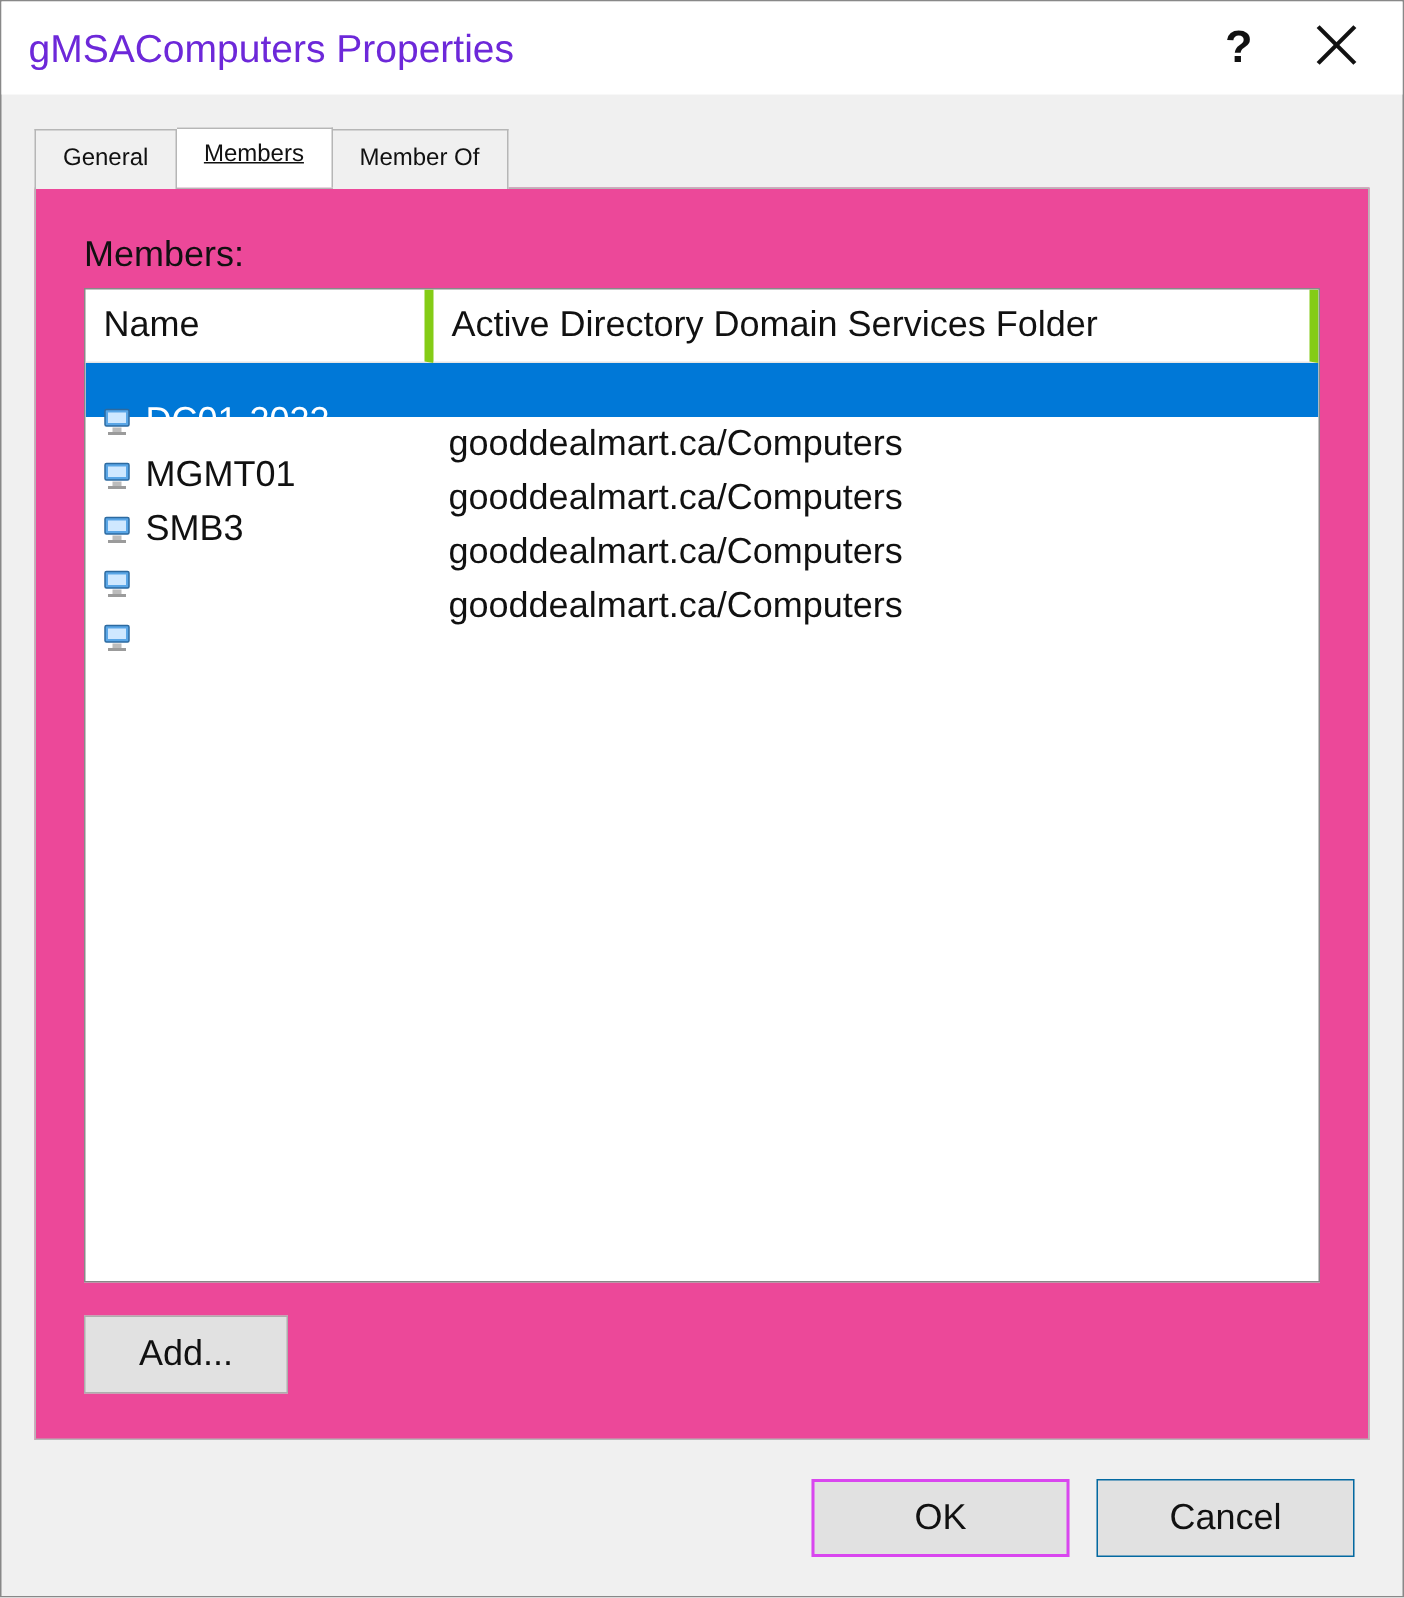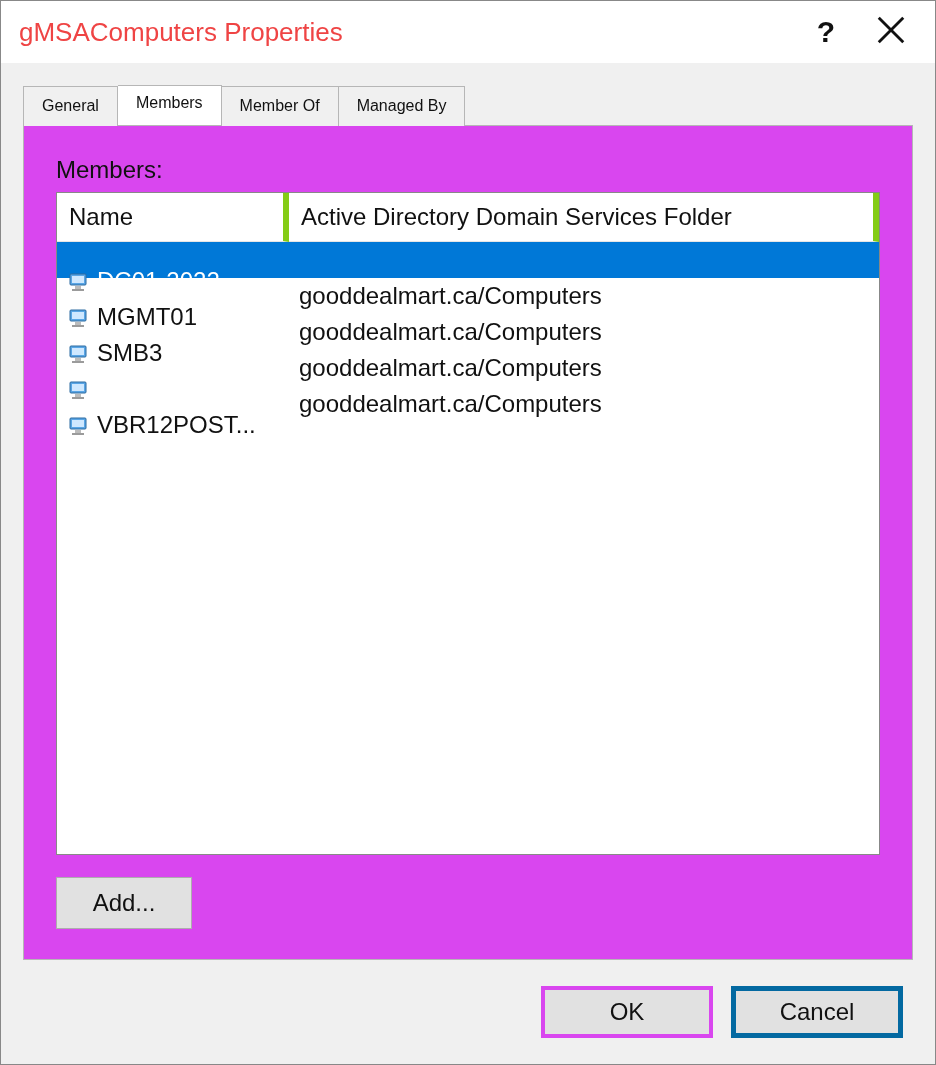--- a/index.html
+++ b/index.html
@@ -24,21 +24,21 @@
     }
     .titlebar {
       display: flex;
       align-items: center;
       justify-content: space-between;
       padding: 14px 10px 14px 18px;
       background: #fff;
     }
     .titlebar .title {
       font-size: 26px;
-      color: #ef4444;
+      color: #6d28d9;
     }
     .titlebar .ctrls {
       display: flex;
       align-items: center;
       gap: 42px;
       margin-right: 20px;
     }
     .titlebar .help {
       font-size: 30px;
       font-weight: bold;
@@ -68,25 +68,26 @@
     .tab + .tab {
       border-left: none;
     }
     .tab.active {
       background: #fff;
       border-color: #b6b6b6;
       top: 0;
       padding-top: 8px;
       padding-bottom: 13px;
       z-index: 2;
+      text-decoration: underline;
     }
     .tabpanel {
       margin: 0 22px 0 22px;
       border: 1px solid #b6b6b6;
-      background: #d946ef;
+      background: #ec4899;
       flex: 1;
       display: flex;
       flex-direction: column;
       padding: 30px 32px 30px 32px;
     }
     .members-label {
       font-size: 24px;
       color: #111;
       margin-bottom: 8px;
     }
@@ -180,30 +181,30 @@
     .dialog-footer {
       display: flex;
       justify-content: flex-end;
       gap: 18px;
       padding: 26px 32px 26px 32px;
     }
     .dbtn {
       width: 172px;
       height: 52px;
       background: #e1e1e1;
-      border: 5px solid #0369a1;
+      border: 1px solid #0369a1;
       font-size: 24px;
       color: #111;
       display: inline-flex;
       align-items: center;
       justify-content: center;
       cursor: default;
     }
     .dbtn.default {
-      border: 4px solid #d946ef;
+      border: 2px solid #d946ef;
     }
     .dbtn.disabled {
       color: #999;
     }
   </style>
 </head>
 <body>
 
 <div class="dialog">
 
@@ -217,21 +218,20 @@
             <line x1="15" y1="1" x2="1" y2="15" stroke="#111" stroke-width="1.6"></line>
           </svg>
       </div>
     </div>
   </div>
 
   <div class="tabstrip">
     <div class="tab">General</div>
     <div class="tab active">Members</div>
     <div class="tab">Member Of</div>
-    <div class="tab">Managed By</div>
   </div>
 
   <div class="tabpanel">
     <div class="members-label">Members:</div>
 
     <div class="listview">
       <div class="lv-header">
         <div class="lv-hcell name">Name</div>
         <div class="lv-hcell folder">Active Directory Domain Services Folder</div>
       </div>
@@ -298,21 +298,20 @@
         <div class="lv-row">
           <div class="lv-cell name">
             <span class="comp-icon">
               <svg viewBox="0 0 24 20">
                   <rect x="3" y="1" width="16" height="11" rx="1" fill="#5aa6e6" stroke="#2c6aa0"></rect>
                   <rect x="5" y="3" width="12" height="7" fill="#cfe8ff"></rect>
                   <rect x="8" y="13" width="6" height="3" fill="#bcbcbc"></rect>
                   <rect x="5" y="16" width="12" height="2" fill="#9b9b9b"></rect>
                 </svg>
             </span>
-            <span class="comp-name">VBR12POST...</span>
           </div>
           <div class="lv-cell folder">gooddealmart.ca/Computers</div>
         </div>
 
       </div>
     </div>
 
     <div class="btnrow">
       <div class="btn">Add...</div>
     </div>

